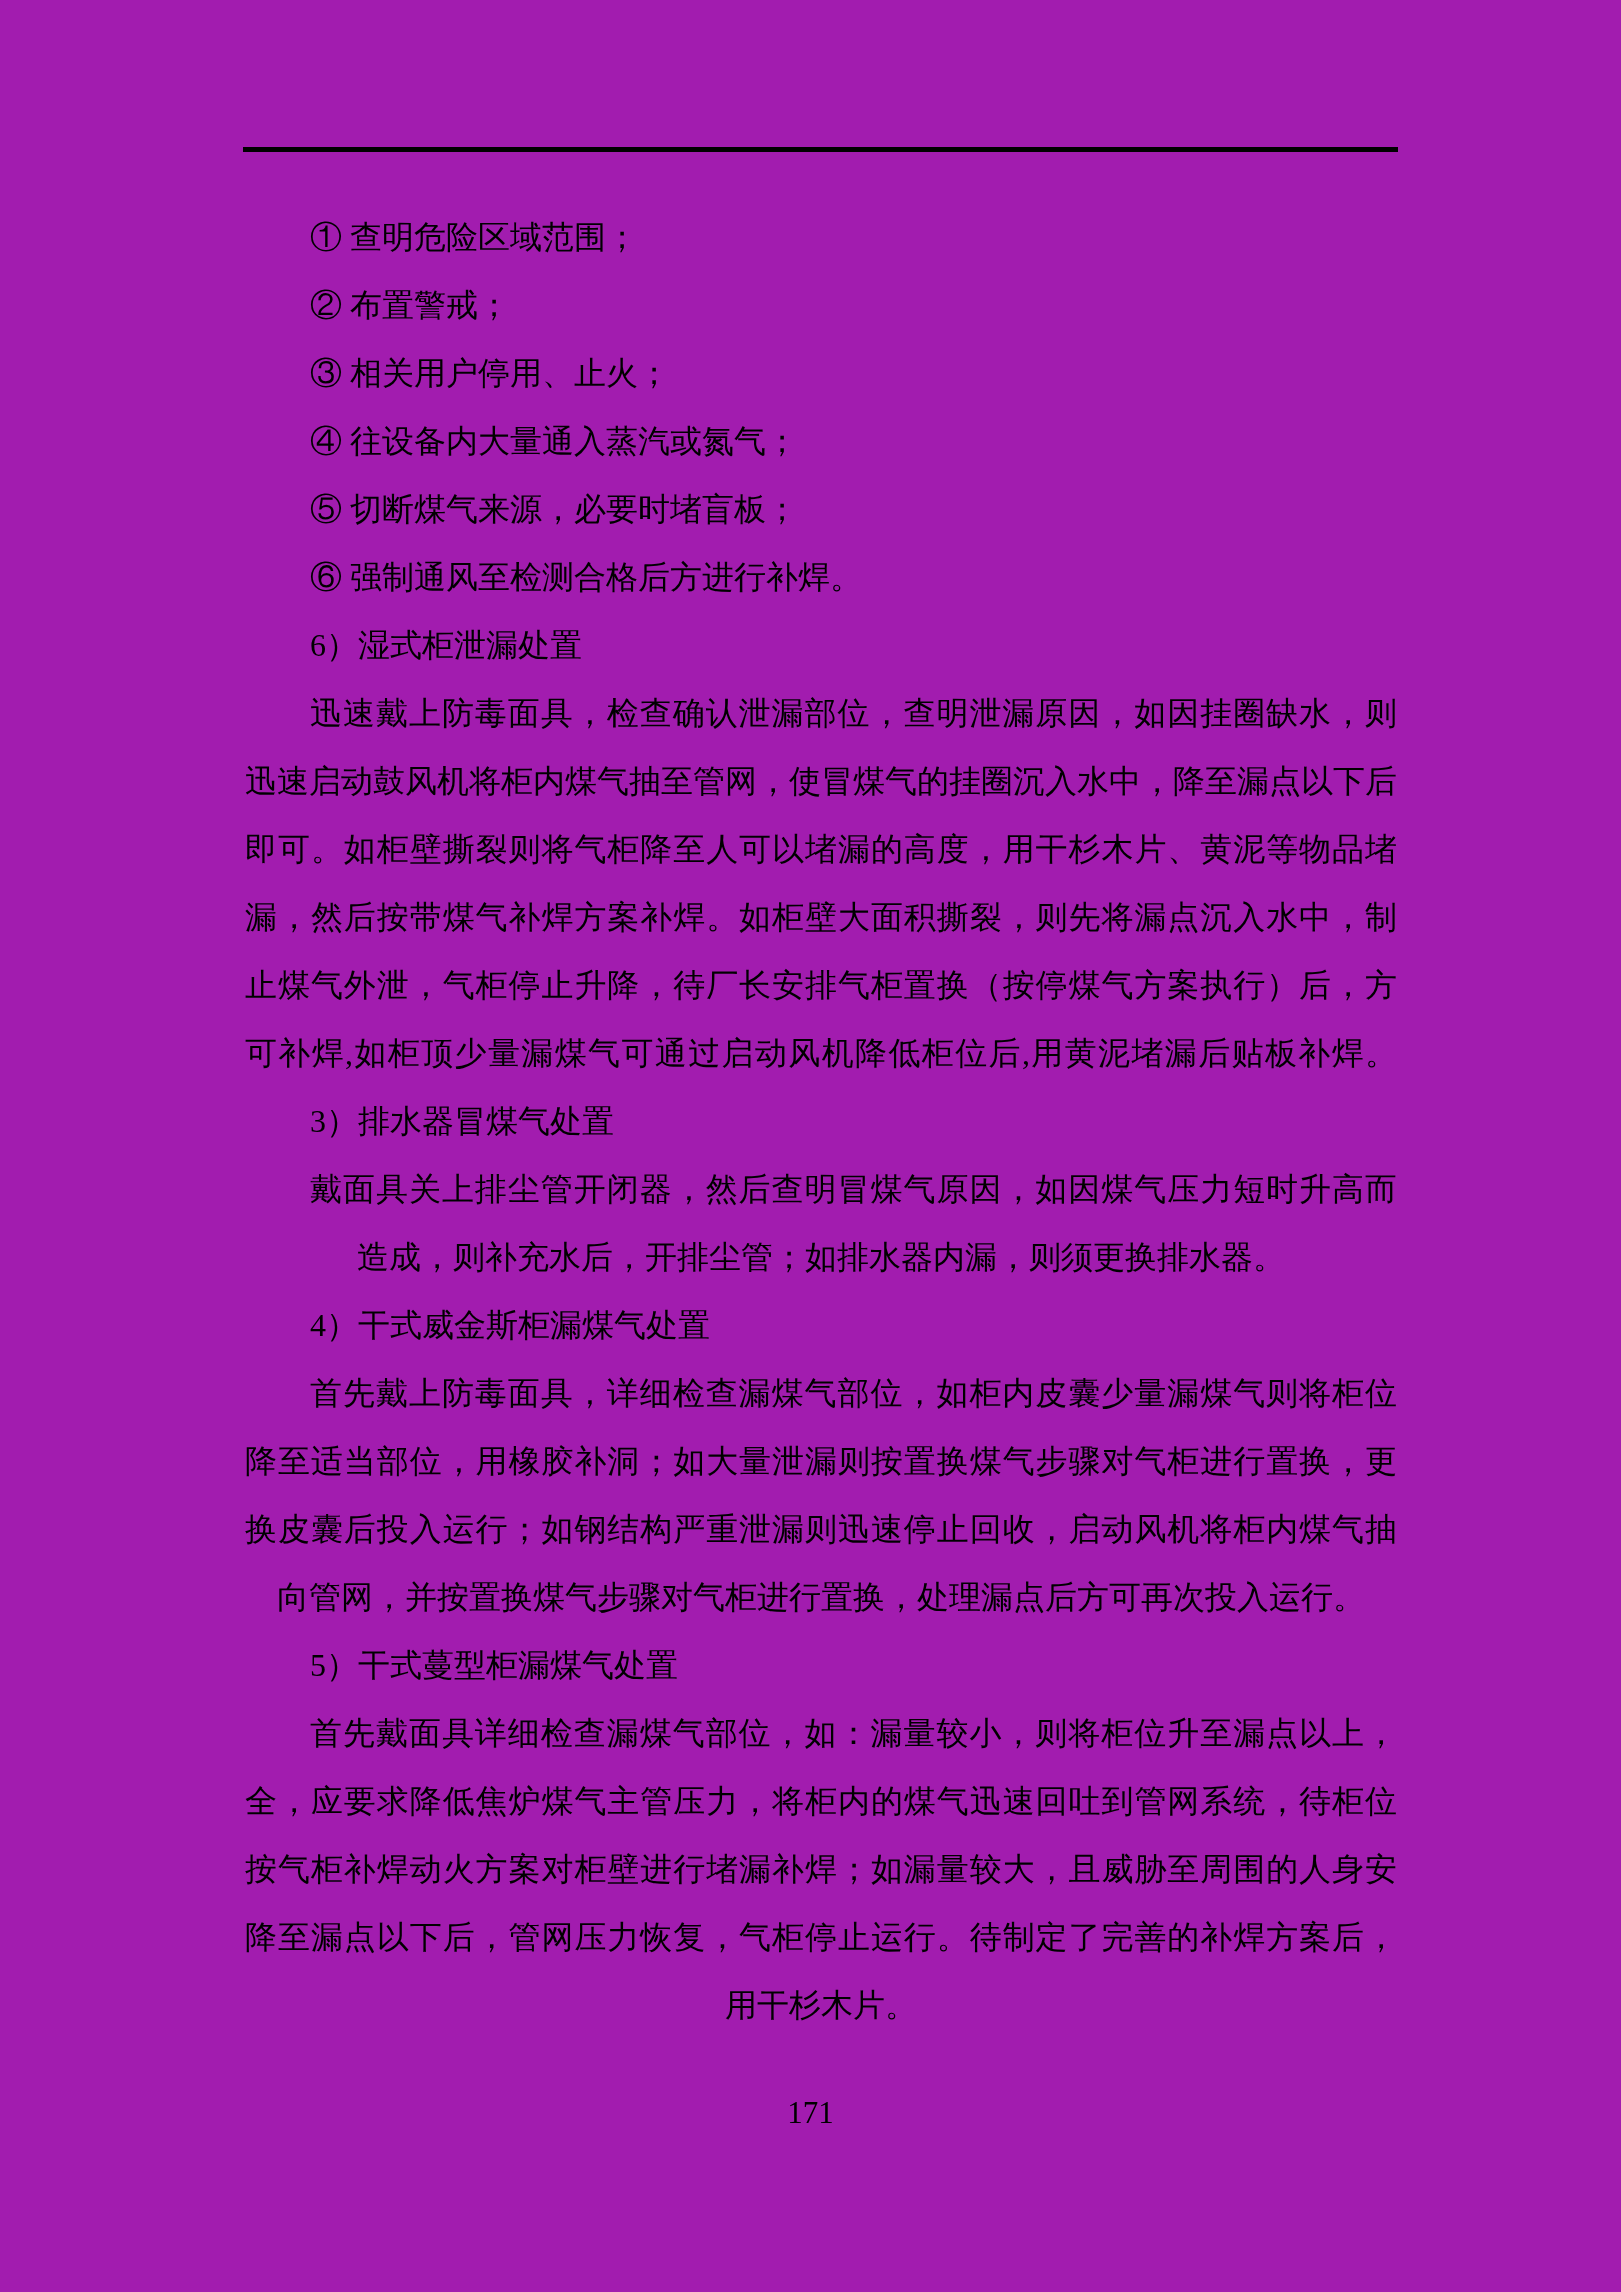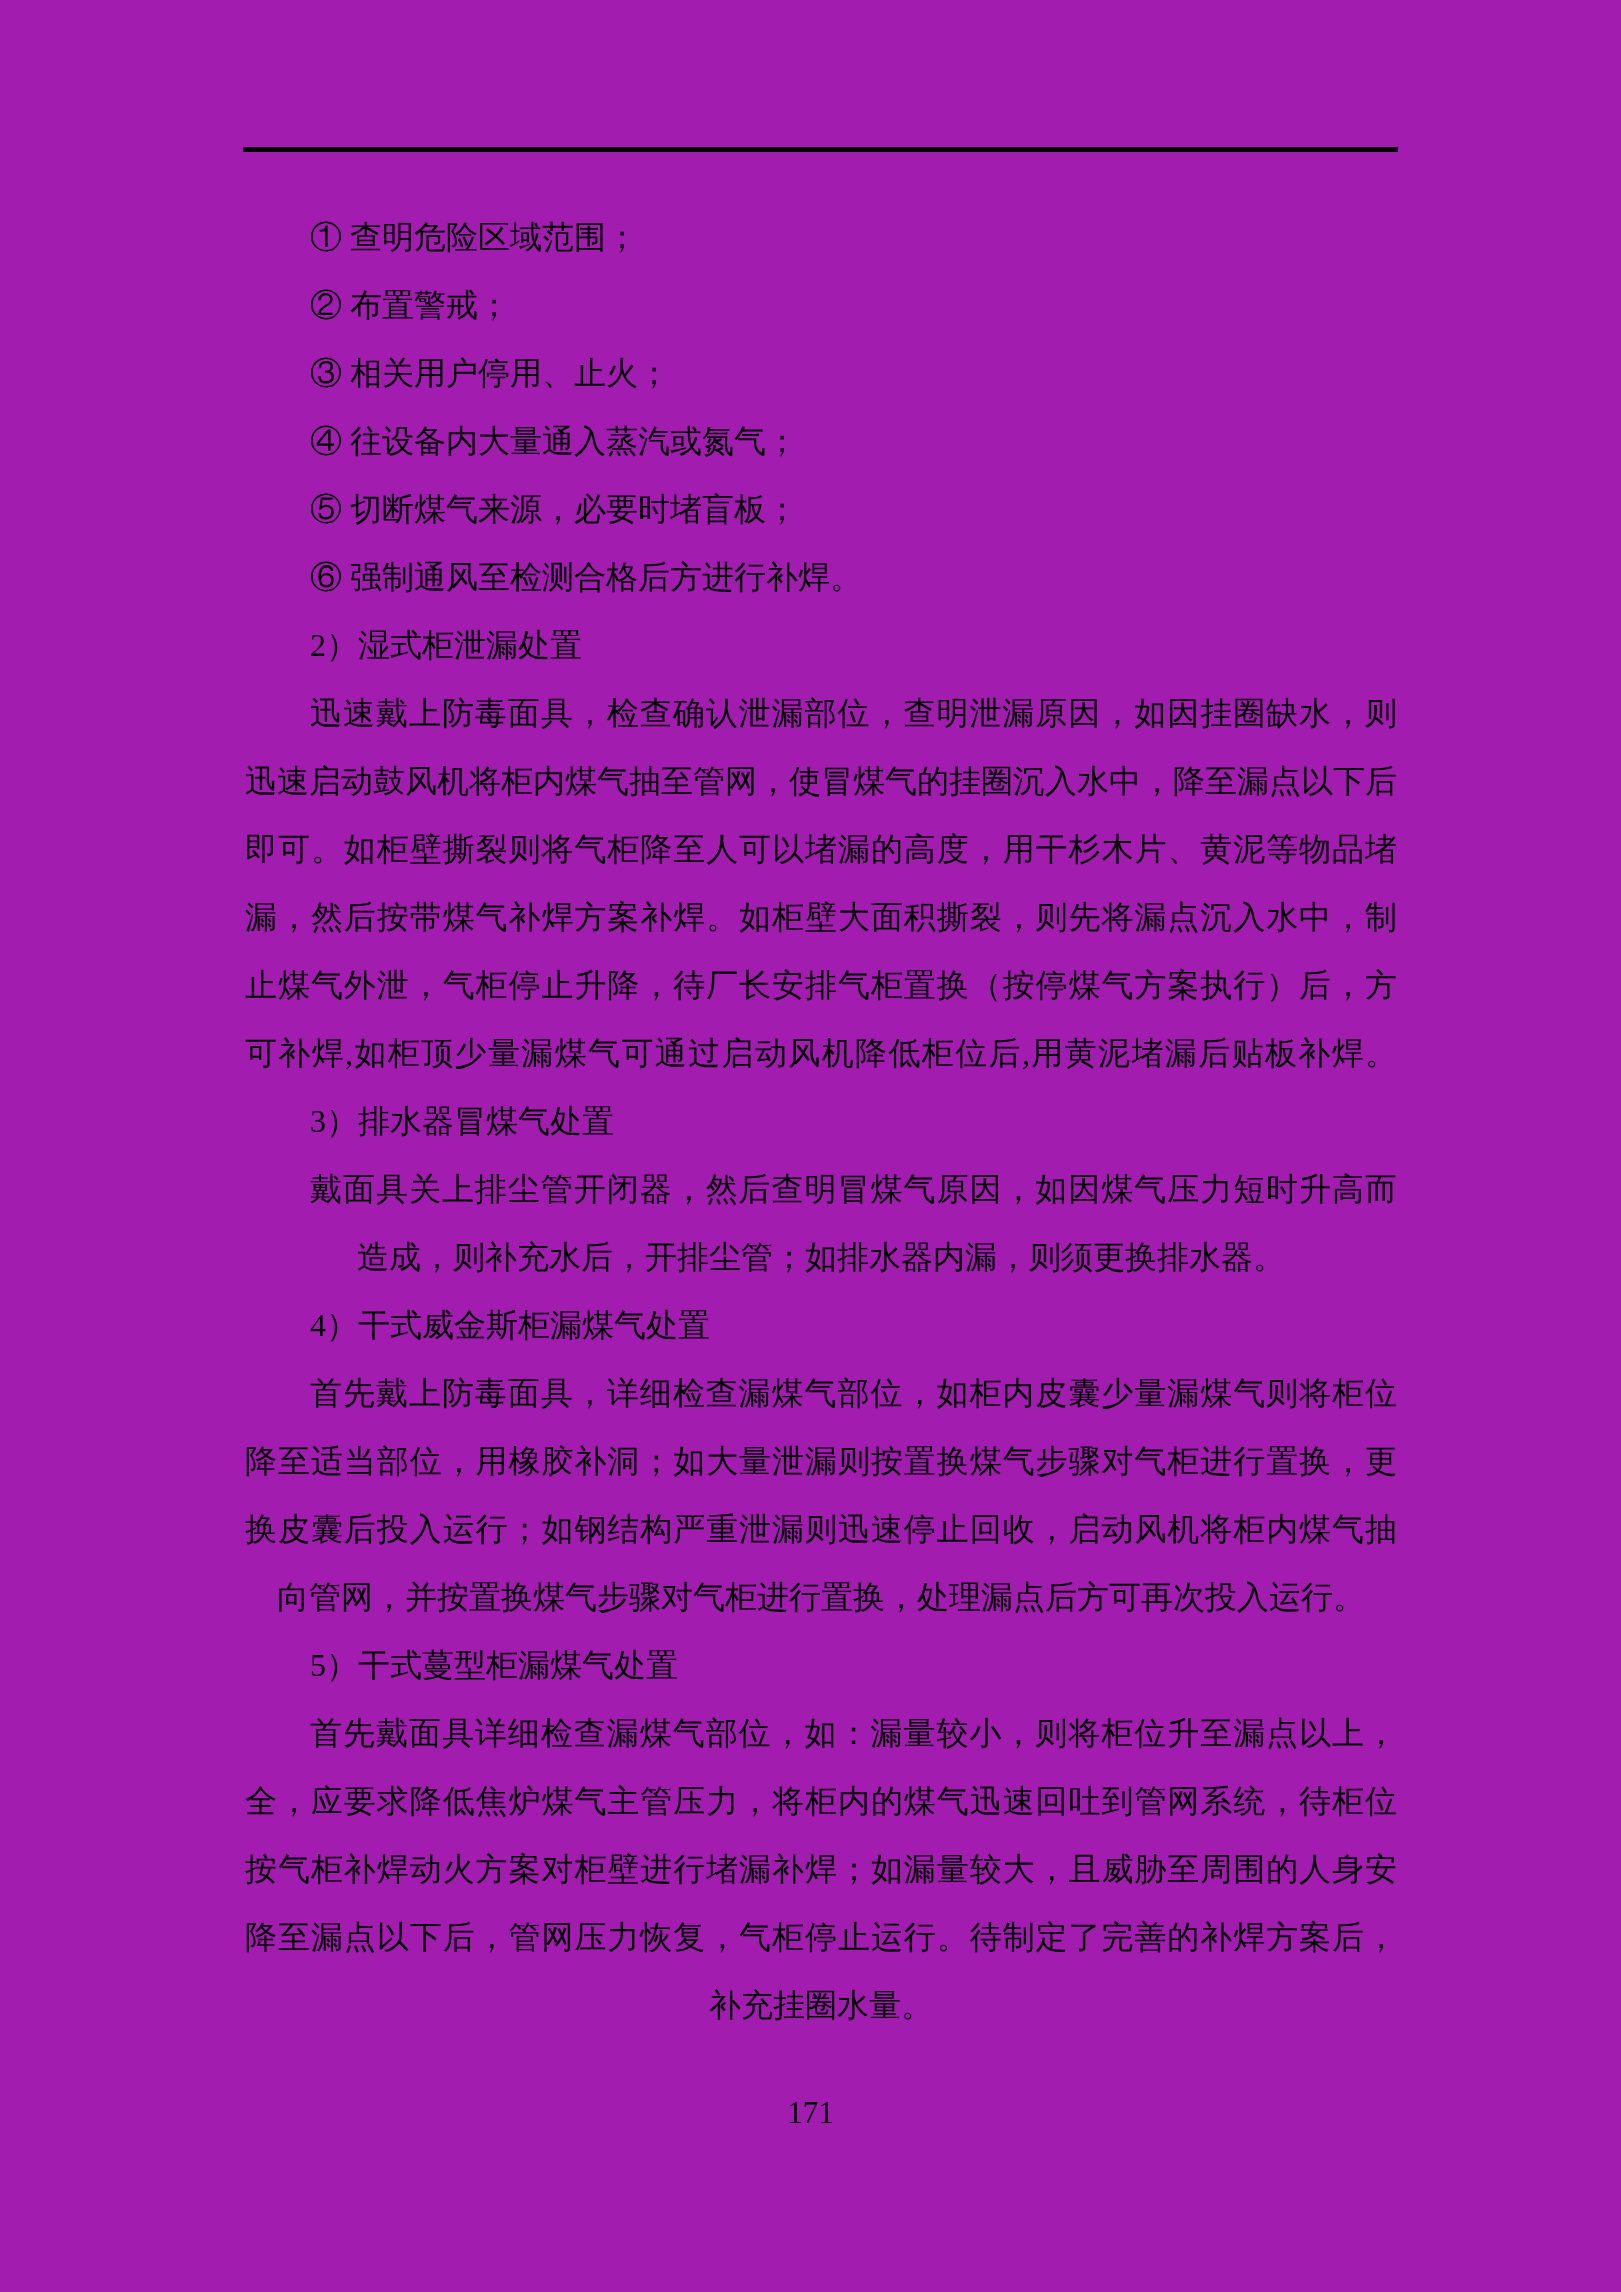--- a/index.html
+++ b/index.html
@@ -73,37 +73,37 @@
 
 <div class="page">
   <div class="header-rule"></div>
   <div class="body-text">
       <div class="line list">① 查明危险区域范围；</div>
       <div class="line list">② 布置警戒；</div>
       <div class="line list">③ 相关用户停用、止火；</div>
       <div class="line list">④ 往设备内大量通入蒸汽或氮气；</div>
       <div class="line list">⑤ 切断煤气来源，必要时堵盲板；</div>
       <div class="line list">⑥ 强制通风至检测合格后方进行补焊。</div>
-      <div class="line heading">2）湿式柜泄漏处置</div>
+      <div class="line heading">6）湿式柜泄漏处置</div>
       <div class="line para-first">迅速戴上防毒面具，检查确认泄漏部位，查明泄漏原因，如因挂圈缺水，则</div>
       <div class="line para">迅速启动鼓风机将柜内煤气抽至管网，使冒煤气的挂圈沉入水中，降至漏点以下后</div>
       <div class="line para">即可。如柜壁撕裂则将气柜降至人可以堵漏的高度，用干杉木片、黄泥等物品堵</div>
       <div class="line para">漏，然后按带煤气补焊方案补焊。如柜壁大面积撕裂，则先将漏点沉入水中，制</div>
       <div class="line para">止煤气外泄，气柜停止升降，待厂长安排气柜置换（按停煤气方案执行）后，方</div>
       <div class="line para">可补焊,如柜顶少量漏煤气可通过启动风机降低柜位后,用黄泥堵漏后贴板补焊。</div>
       <div class="line heading">3）排水器冒煤气处置</div>
       <div class="line para-first">戴面具关上排尘管开闭器，然后查明冒煤气原因，如因煤气压力短时升高而</div>
       <div class="line para-last">造成，则补充水后，开排尘管；如排水器内漏，则须更换排水器。</div>
       <div class="line heading">4）干式威金斯柜漏煤气处置</div>
       <div class="line para-first">首先戴上防毒面具，详细检查漏煤气部位，如柜内皮囊少量漏煤气则将柜位</div>
       <div class="line para">降至适当部位，用橡胶补洞；如大量泄漏则按置换煤气步骤对气柜进行置换，更</div>
       <div class="line para">换皮囊后投入运行；如钢结构严重泄漏则迅速停止回收，启动风机将柜内煤气抽</div>
       <div class="line para-last">向管网，并按置换煤气步骤对气柜进行置换，处理漏点后方可再次投入运行。</div>
       <div class="line heading">5）干式蔓型柜漏煤气处置</div>
       <div class="line para-first">首先戴面具详细检查漏煤气部位，如：漏量较小，则将柜位升至漏点以上，</div>
       <div class="line para">全，应要求降低焦炉煤气主管压力，将柜内的煤气迅速回吐到管网系统，待柜位</div>
       <div class="line para">按气柜补焊动火方案对柜壁进行堵漏补焊；如漏量较大，且威胁至周围的人身安</div>
       <div class="line para">降至漏点以下后，管网压力恢复，气柜停止运行。待制定了完善的补焊方案后，</div>
-      <div class="line para-last">补充挂圈水量。</div>
+      <div class="line para-last">用干杉木片。</div>
     </div>
   <div class="page-number">171</div>
 </div>
 
 
 </body></html>

